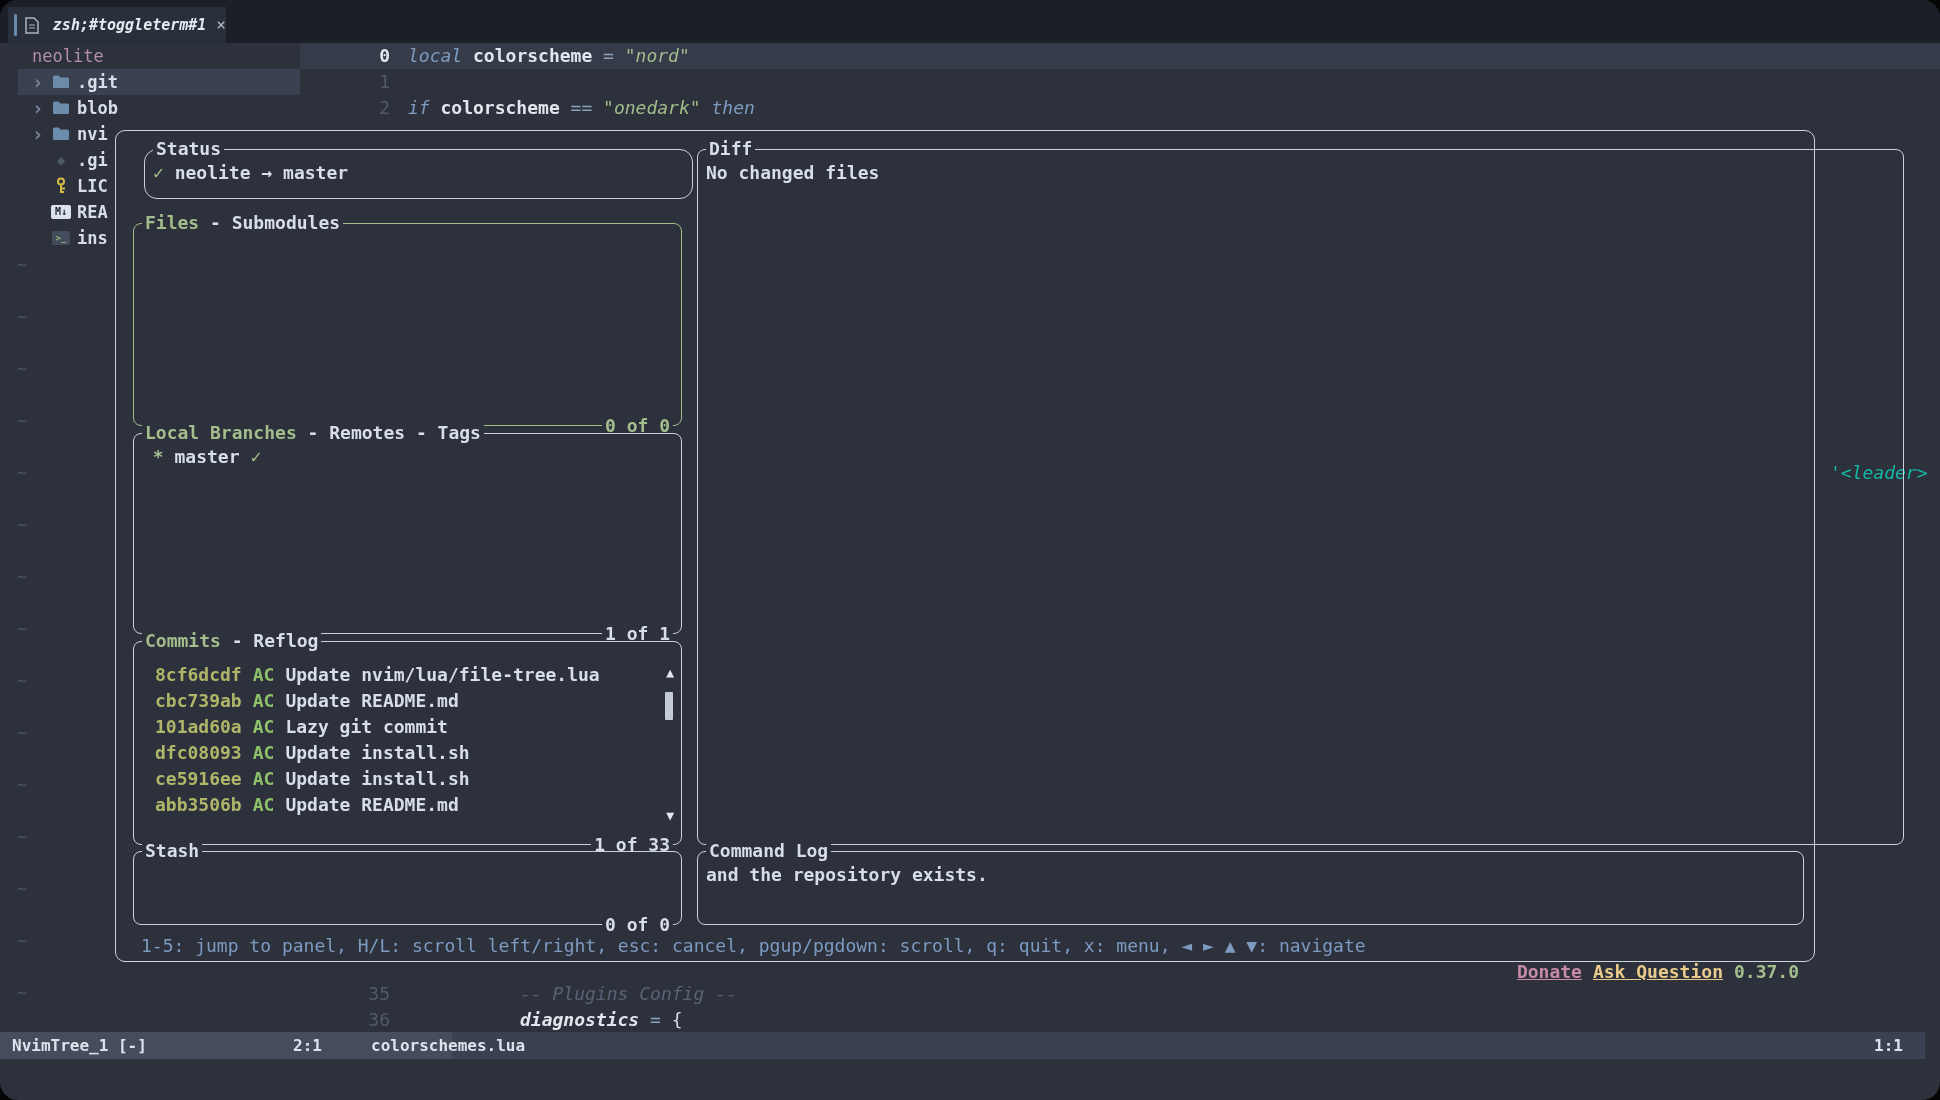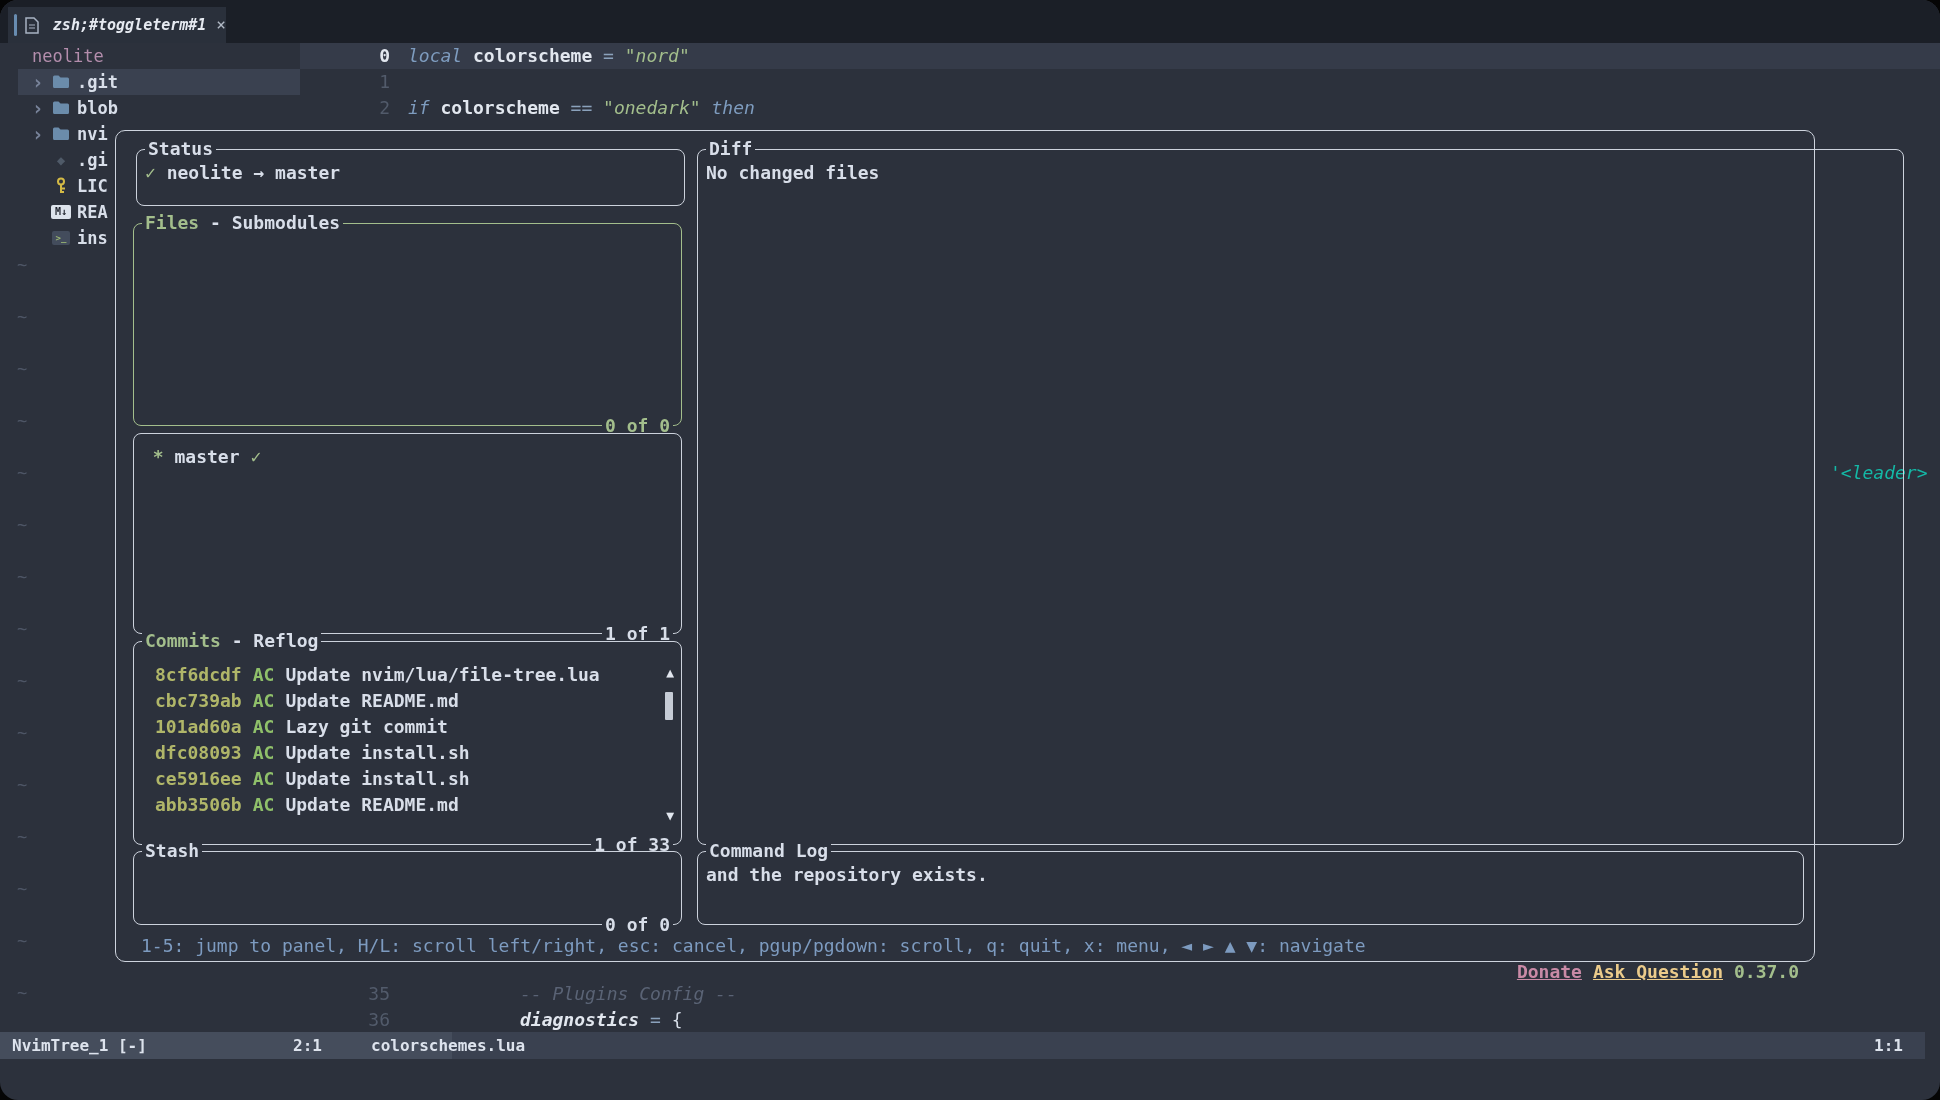--- a/index.html
+++ b/index.html
@@ -44,21 +44,21 @@
   .op{color:#8ba2bc;}
   .str{color:#a3be8c;font-style:italic;}
   .comment{color:#5a6375;font-style:italic;}
   .brace{color:#d8dee9;}
   .leader{position:absolute;top:460px;left:1830px;font-style:italic;color:#14b8a6;}
 
   
   .lazygit{position:absolute;left:115px;top:130px;width:1700px;height:832px;background:#2c313c;
     border:1px solid #ced4de;border-radius:10px;z-index:5;box-sizing:border-box;}
   .panel{position:absolute;border:1px solid #ccd2dc;border-radius:8px;box-sizing:border-box;}
-  .p-status{left:20px;top:18px;width:549px;height:57px;}
+  .p-status{left:28px;top:18px;width:549px;height:50px;border-radius:13px;}
   .p-files{left:17px;top:92px;width:549px;height:203px;border-color:#a3be8c;}
   .p-branches{left:17px;top:302px;width:549px;height:201px;}
   .p-commits{left:17px;top:510px;width:549px;height:204px;}
   .p-stash{left:17px;top:720px;width:549px;height:74px;}
   .p-diff{left:581px;top:18px;width:1207px;height:696px;}
   .p-log{left:581px;top:720px;width:1107px;height:74px;}
   .ptitle{position:absolute;top:-14px;left:8px;background:#2c313c;padding:0 3px;font-weight:bold;white-space:pre;}
   .pcount{position:absolute;bottom:-14px;right:8px;background:#2c313c;padding:0 3px;font-weight:bold;white-space:pre;}
   .green{color:#a3be8c;}
   .pcontent{padding:10px 8px 0 8px;font-weight:bold;white-space:pre;}
@@ -229,20 +229,21 @@
       <div class="ptitle"><span>Status</span></div>
       <div class="pcontent"><span class="green">✓</span><span> neolite → master</span></div>
     </div>
 
     <div class="panel p-files">
       <div class="ptitle"><span class="green">Files</span><span> - Submodules</span></div>
       <div class="pcount green">0 of 0</div>
     </div>
 
     <div class="panel p-branches">
+      <div class="ptitle"><span class="green">Local Branches</span><span> - Remotes - Tags</span></div>
       <div class="pcontent"><span class="green"> * </span><span>master</span><span class="green"> ✓</span></div>
       <div class="pcount">1 of 1</div>
     </div>
 
     <div class="panel p-commits">
       <div class="ptitle"><span class="green">Commits</span><span> - Reflog</span></div>
       <div class="commits">
         <div class="commit-row"><span class="hash">8cf6dcdf</span><span class="author">AC</span><span class="msg">Update nvim/lua/file-tree.lua</span></div>
         <div class="commit-row"><span class="hash">cbc739ab</span><span class="author">AC</span><span class="msg">Update README.md</span></div>
         <div class="commit-row"><span class="hash">101ad60a</span><span class="author">AC</span><span class="msg">Lazy git commit</span></div>

